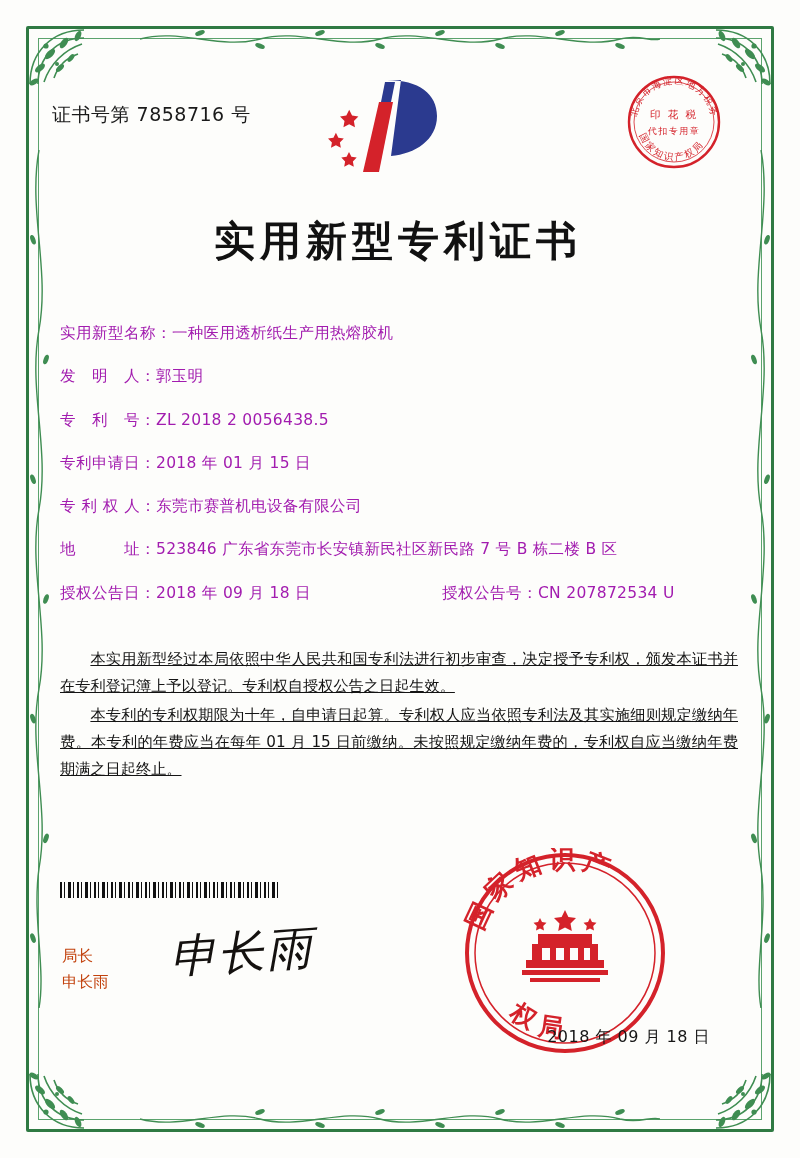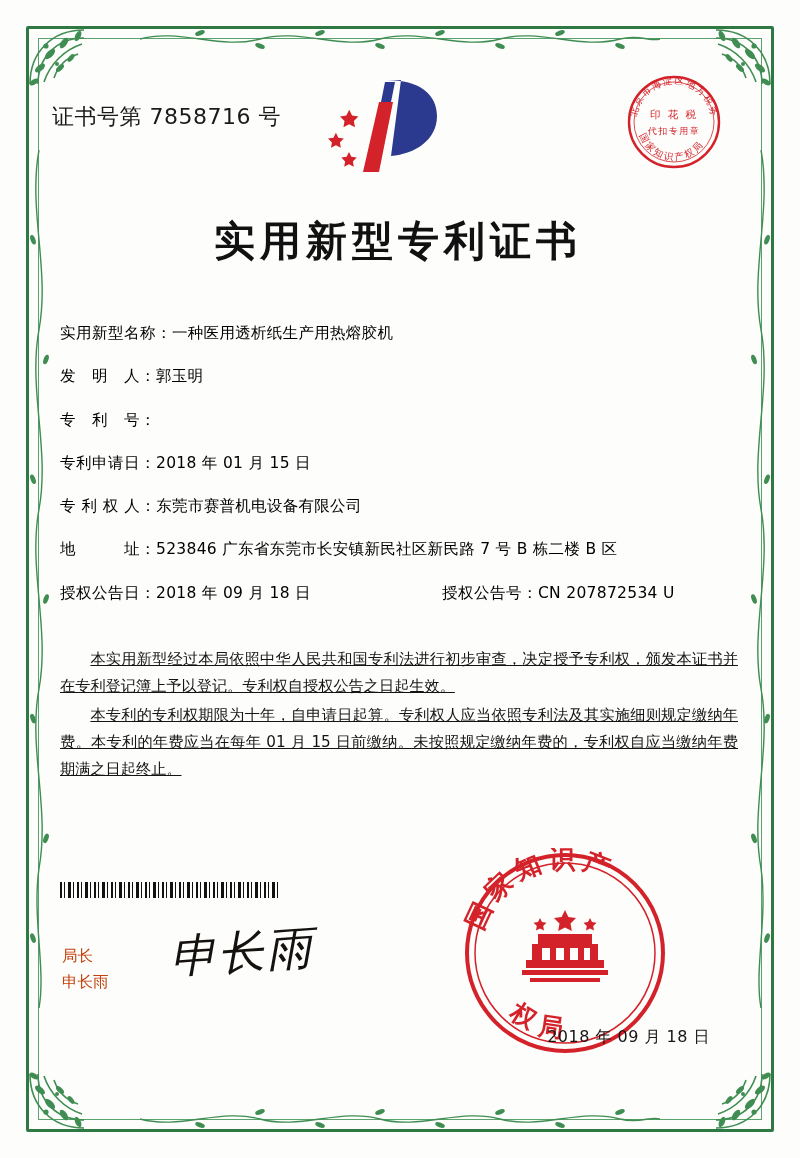--- a/index.html
+++ b/index.html
@@ -60,21 +60,21 @@
 
   
   .content {
     position: absolute;
     left: 52px; top: 54px; right: 52px; bottom: 52px;
   }
 
   .cert-number {
     position: absolute;
     left: 0; top: 48px;
-    font-size: 22px;
+    font-size: 19px;
     color: #1a1a1a;
     letter-spacing: 0.5px;
     text-align: right;
   }
 
   
   .logo {
     position: absolute;
     left: 50%; top: 18px;
     transform: translateX(-50%);
@@ -96,21 +96,21 @@
     font-size: 41px;
     font-weight: bold;
     letter-spacing: 5px;
     color: #111;
   }
 
   .fields {
     position: absolute;
     left: 8px; right: 8px; top: 268px;
     font-size: 15.5px;
-    color: #000000;
+    color: #a21caf;
     line-height: 1.5;
   }
   .field-row {
     display: flex;
     align-items: flex-start;
     margin-bottom: 20px;
   }
   .field-label {
     flex: 0 0 auto;
     white-space: pre;
@@ -387,20 +387,21 @@
         <span class="field-value">一种医用透析纸生产用热熔胶机</span>
       </div>
 
       <div class="field-row">
         <span class="field-label">发　明　人：</span>
         <span class="field-value">郭玉明</span>
       </div>
 
       <div class="field-row">
         <span class="field-label">专　利　号：</span>
+        <span class="field-value">ZL 2018 2 0056438.5</span>
       </div>
 
       <div class="field-row">
         <span class="field-label">专利申请日：</span>
         <span class="field-value">2018 年 01 月 15 日</span>
       </div>
 
       <div class="field-row">
         <span class="field-label">专 利 权 人：</span>
         <span class="field-value">东莞市赛普机电设备有限公司</span>

